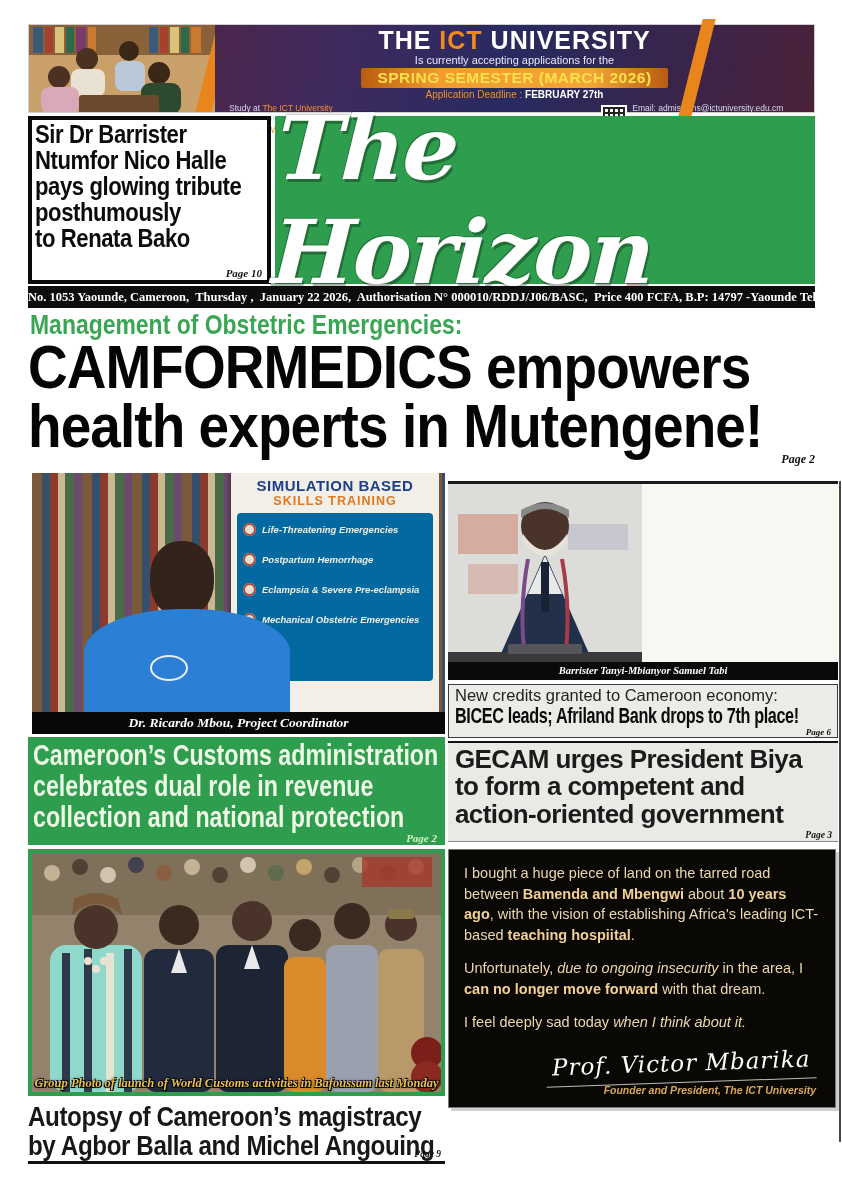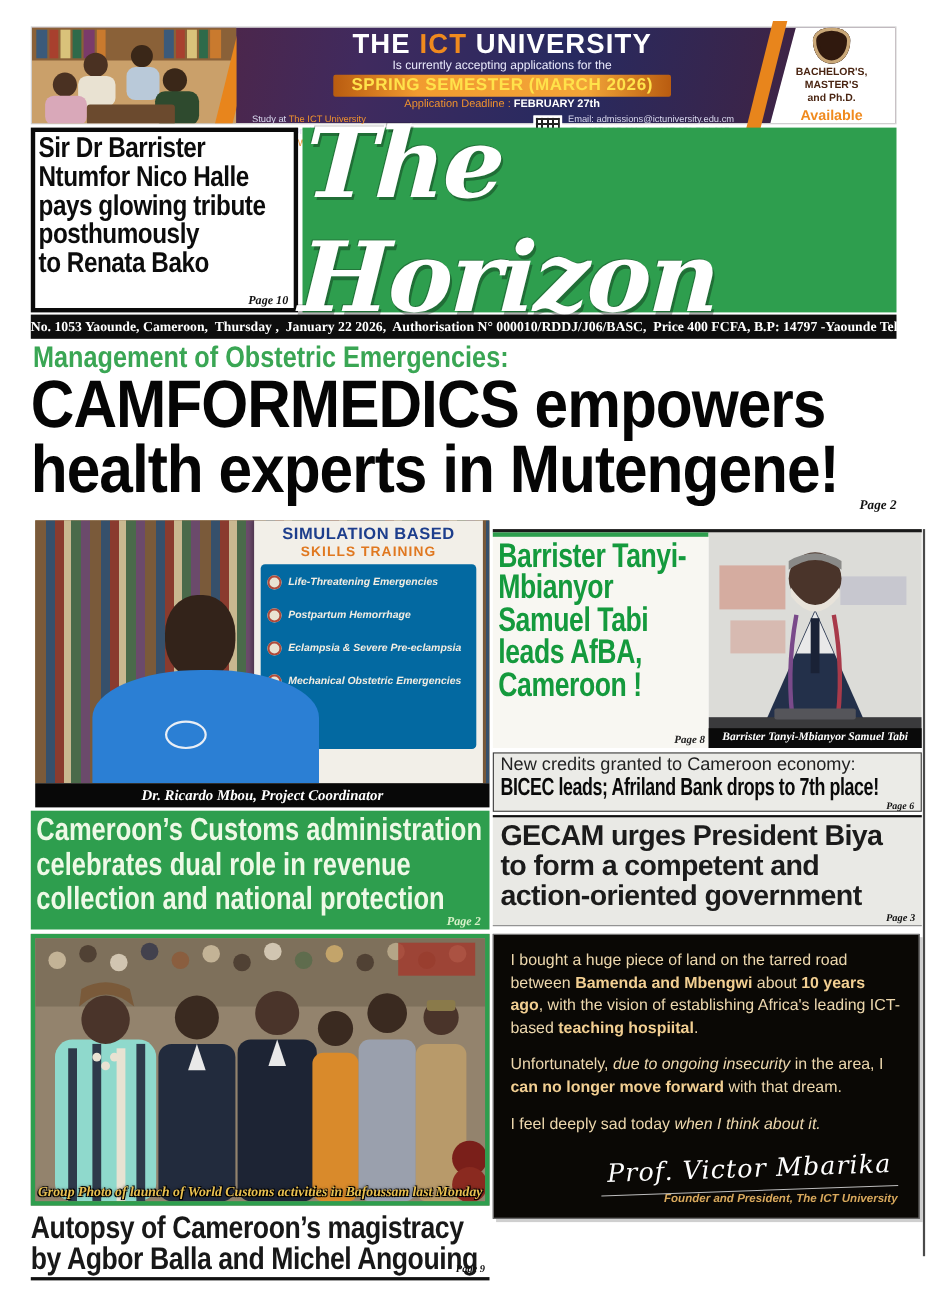--- a/index.html
+++ b/index.html
@@ -186,27 +186,20 @@
           <div>
             <div>Email: admissions@ictuniversity.edu.cm</div>
             <div>☎ +237 695 811 11   +237 678 764 037</div>
             <div><span class="orange">Location: </span><span>Messassi, Zoatupsi, Yde, Cameroon</span></div>
           </div>
         </div>
       </div>
     </div>
 
     <div class="ad-stripe"></div>
-    <div class="ad-right">
-      <div class="shield"></div>
-      <div class="degrees">BACHELOR'S,
-MASTER'S
-and Ph.D.</div>
-      <div class="avail">Available</div>
-    </div>
   </div>
 
   <div class="abs tribute">
     <span class="cnd">Sir Dr Barrister
 Ntumfor Nico Halle
 pays glowing tribute
 posthumously
 to Renata Bako</span>
     <span class="pagetag">Page 10</span>
   </div>
@@ -253,28 +246,20 @@
   <div class="abs mbou-cap">Dr. Ricardo Mbou, Project Coordinator</div>
 
   <div class="abs customs">
     <span class="cnd">Cameroon’s Customs administration
 celebrates dual role in revenue
 collection and national protection</span>
     <span class="pagetag">Page 2</span>
   </div>
 
   <div class="abs barr">
-    <div class="barr-text">
-      <span class="cnd">Barrister Tanyi-
-Mbianyor
-Samuel Tabi
-leads AfBA,
-Cameroon !</span>
-      <span class="pagetag">Page 8</span>
-    </div>
     <div class="barr-photo">
       <svg width="194" height="199" viewBox="0 0 194 199">
         <rect width="194" height="199" fill="#dcdcd8"></rect>
         <rect x="10" y="30" width="60" height="40" fill="#c9543a" opacity=".35"></rect>
         <rect x="20" y="80" width="50" height="30" fill="#c9543a" opacity=".25"></rect>
         <rect x="120" y="40" width="60" height="26" fill="#b9b9c9" opacity=".6"></rect>
         <polygon points="97,70 40,199 154,199" fill="#23304a"></polygon>
         <polygon points="97,72 80,110 114,110" fill="#e9e9e9"></polygon>
         <rect x="93" y="78" width="8" height="50" fill="#1a2236"></rect>
         <path d="M80 75 Q70 130 78 180" stroke="#7a4a8a" stroke-width="4" fill="none"></path>

